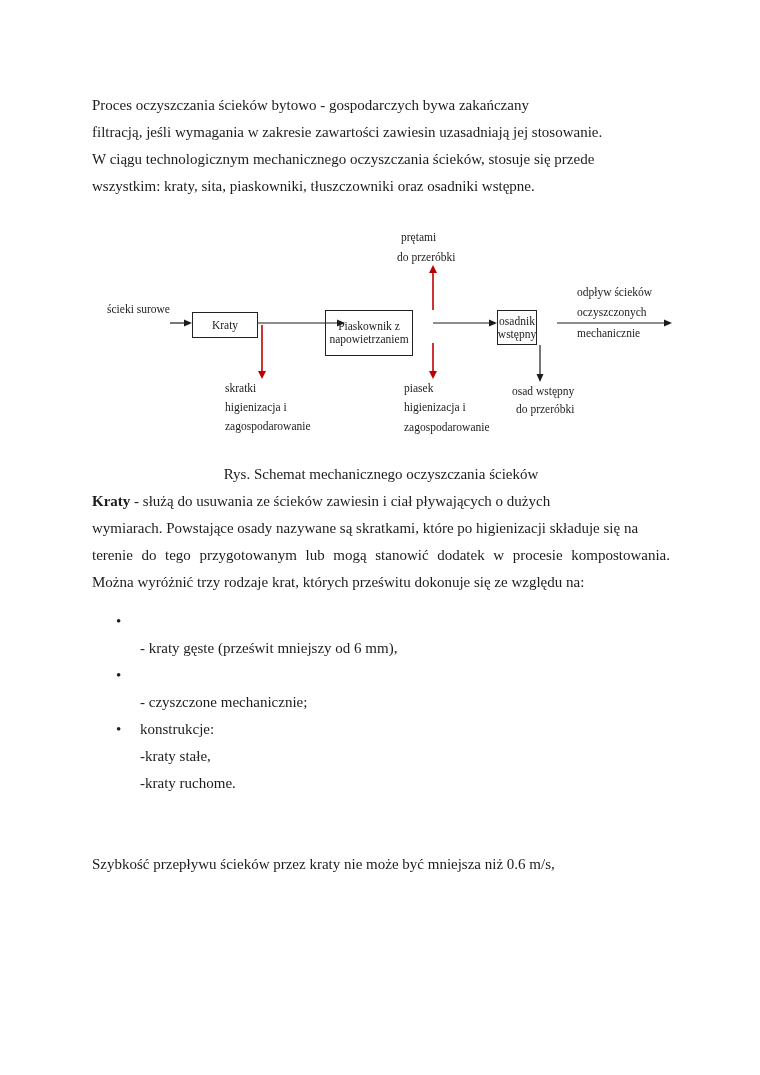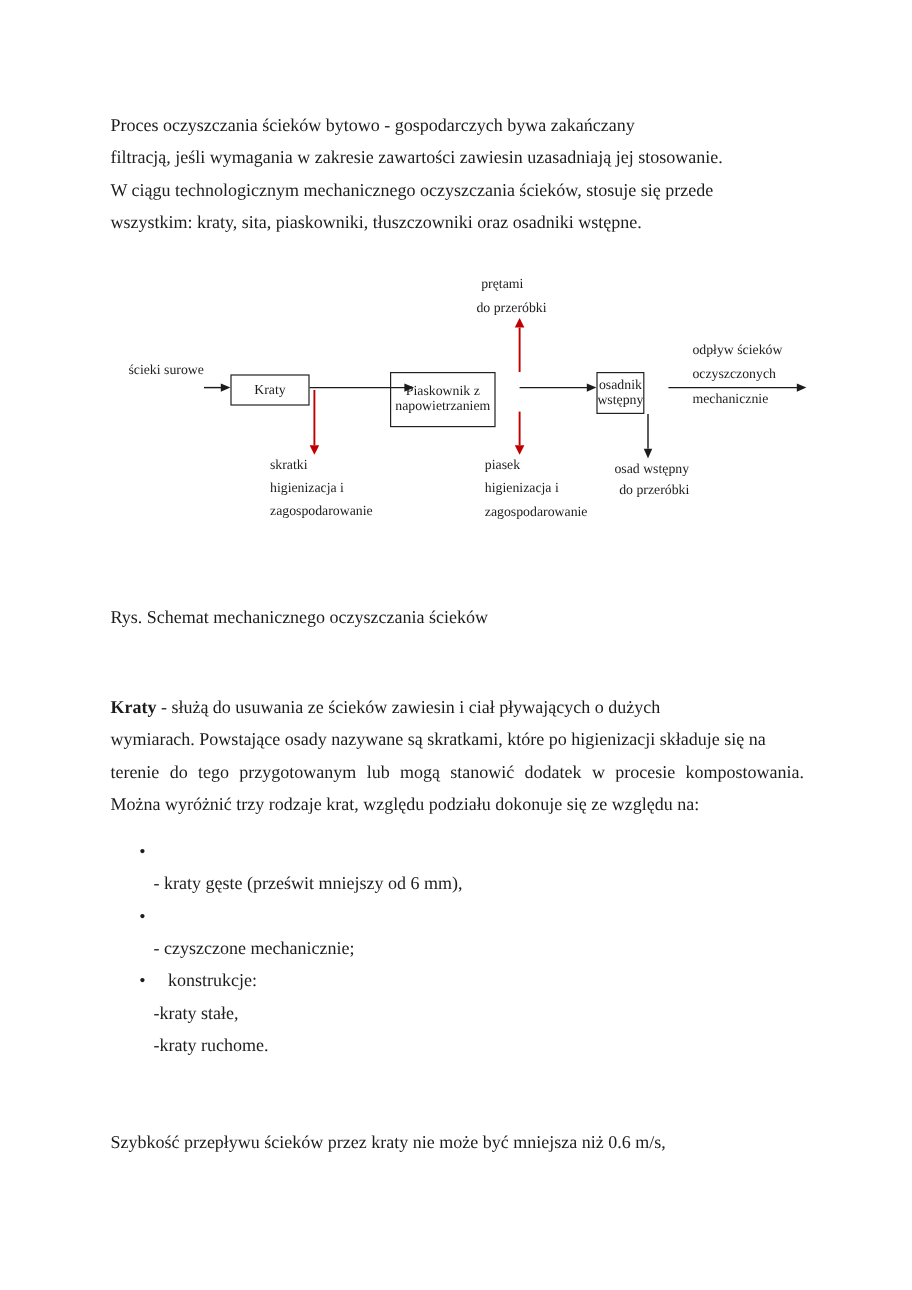--- a/index.html
+++ b/index.html
@@ -11,28 +11,28 @@
     color: #1c1c1c;
     font-family: "Liberation Serif", serif;
     font-size: 15px;
     padding: 92px 90px 0 92px;
     overflow: hidden;
   }
   .line { line-height: 27px; white-space: nowrap; }
   .line.j { white-space: normal; text-align: justify; text-align-last: justify; }
   .b { font-weight: bold; }
 
-  .caption { line-height: 27px; margin-top: 62px; }
-  .para2 { margin-top: 48px; }
+  .caption { line-height: 27px; margin-top: 21px; text-align: center; }
+  .para2 { }
 
   
   .list { margin-top: 12px; }
   .li { display: flex; line-height: 27px; }
   .bullet { width: 24px; margin-left: 24px; flex: none; }
-  .li-sub { margin-left: 36px; line-height: 27px; white-space: nowrap; }
+  .li-sub { margin-left: 48px; line-height: 27px; white-space: nowrap; }
 
   .closing { margin-top: 54px; line-height: 27px; }
 
   
   .diagram {
     position: relative;
     height: 215px;
     width: 760px;
     margin: 25px 0 0 -92px;
     font-size: 11.5px;
@@ -141,21 +141,21 @@
 </div>
 
 <div class="caption">Rys. Schemat mechanicznego oczyszczania ścieków</div>
 
 <div class="para2">
   <div class="line">
     <span class="b">Kraty</span><span> - służą do usuwania ze ścieków zawiesin i ciał pływających o dużych</span>
   </div>
   <div class="line">wymiarach. Powstające osady nazywane są skratkami, które po higienizacji składuje się na</div>
   <div class="line j">terenie do tego przygotowanym lub mogą stanowić dodatek w procesie kompostowania.</div>
-  <div class="line">Można wyróżnić trzy rodzaje krat, względu podziału dokonuje się ze względu na:</div>
+  <div class="line">Można wyróżnić trzy rodzaje krat, których prześwitu dokonuje się ze względu na:</div>
 </div>
 
 <div class="list">
   <div class="li">
     <span class="bullet">•</span>
   </div>
   <div class="li-sub">- kraty gęste (prześwit mniejszy od 6 mm),</div>
 
   <div class="li">
     <span class="bullet">•</span>

